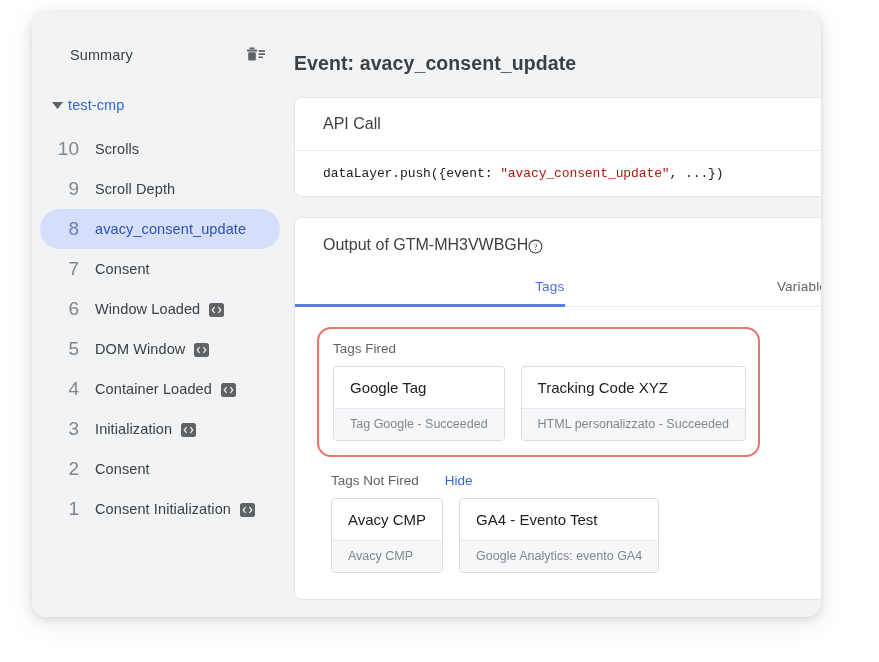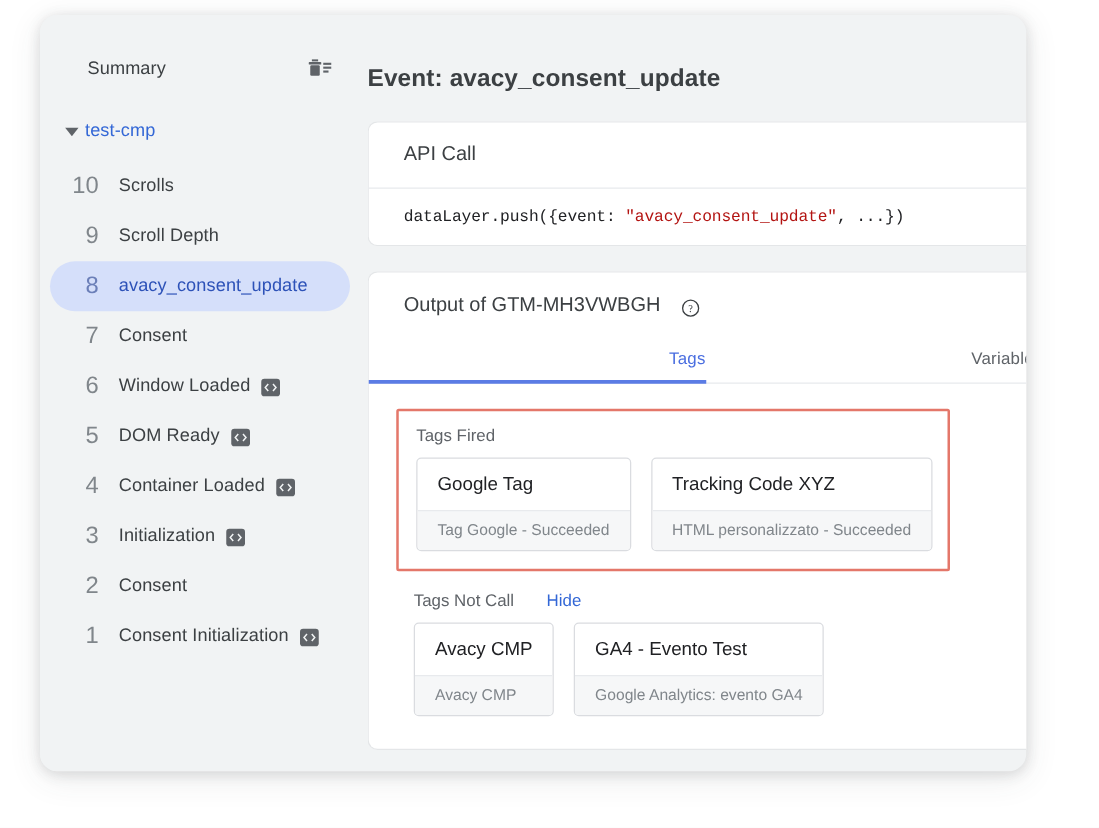--- a/index.html
+++ b/index.html
@@ -162,21 +162,21 @@
   .card-code .str { color: #b31412; }
 
   .card2 { margin-top: 20px; }
 
   .output-head {
     padding: 18px 0 16px 28px;
     font-size: 16px;
     color: #3c4043;
     display: flex;
     align-items: center;
-    gap: 17px;
+    gap: 0;
   }
   .help-icon { display: block; position: relative; top: 1px; }
 
   .tabs {
     display: flex;
     border-bottom: 1px solid #e8eaed;
     position: relative;
   }
   .tab {
     flex: 1 1 50%;
@@ -195,21 +195,21 @@
     width: 50%;
     height: 3px;
     background: #5b7ce5;
   }
 
   .tabpanel { padding: 20px 0 26px 22px; }
 
   
   .fired-box {
     border: 2px solid #e4776a;
-    border-radius: 2px;
+    border-radius: 14px;
     padding: 12px 0 14px 14px;
     width: 443px;
     margin-bottom: 16px;
   }
 
   .section-label {
     font-size: 13.5px;
     color: #5f6368;
     margin-bottom: 10px;
     display: flex;
@@ -308,21 +308,21 @@
           <span class="code-badge">
             <svg width="11" height="8" viewBox="0 0 11 8">
                 <path d="M3.6 1.2 L1.2 4 L3.6 6.8" stroke="#f1f3f4" stroke-width="1.2" fill="none"></path>
                 <path d="M7.4 1.2 L9.8 4 L7.4 6.8" stroke="#f1f3f4" stroke-width="1.2" fill="none"></path>
               </svg>
           </span>
         </div>
 
         <div class="ev">
           <span class="num">5</span>
-          <span class="name">DOM Ready</span>
+          <span class="name">DOM Window</span>
           <span class="code-badge">
             <svg width="11" height="8" viewBox="0 0 11 8">
                 <path d="M3.6 1.2 L1.2 4 L3.6 6.8" stroke="#f1f3f4" stroke-width="1.2" fill="none"></path>
                 <path d="M7.4 1.2 L9.8 4 L7.4 6.8" stroke="#f1f3f4" stroke-width="1.2" fill="none"></path>
               </svg>
           </span>
         </div>
 
         <div class="ev">
           <span class="num">4</span>
@@ -404,21 +404,21 @@
               </div>
               <div class="tag-card">
                 <div class="tname">Tracking Code XYZ</div>
                 <div class="tstatus">HTML personalizzato - Succeeded</div>
               </div>
             </div>
           </div>
 
           <div class="notfired-wrap">
             <div class="section-label">
-              <span>Tags Not Call</span>
+              <span>Tags Not Fired</span>
               <span class="hide-link">Hide</span>
             </div>
             <div class="tag-grid">
               <div class="tag-card">
                 <div class="tname">Avacy CMP</div>
                 <div class="tstatus">Avacy CMP</div>
               </div>
               <div class="tag-card">
                 <div class="tname">GA4 - Evento Test</div>
                 <div class="tstatus">Google Analytics: evento GA4</div>

